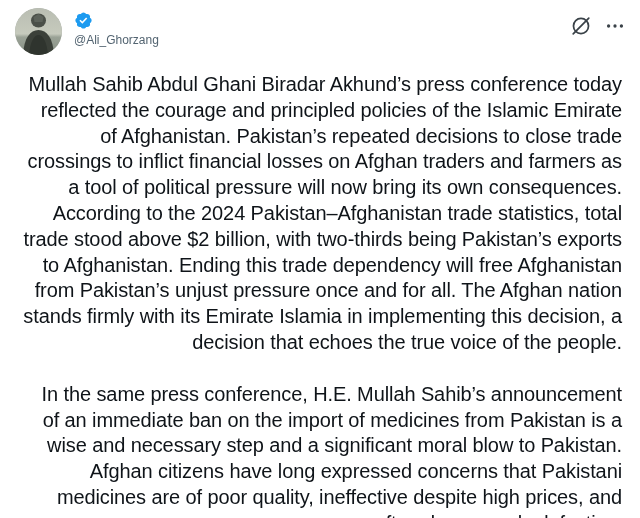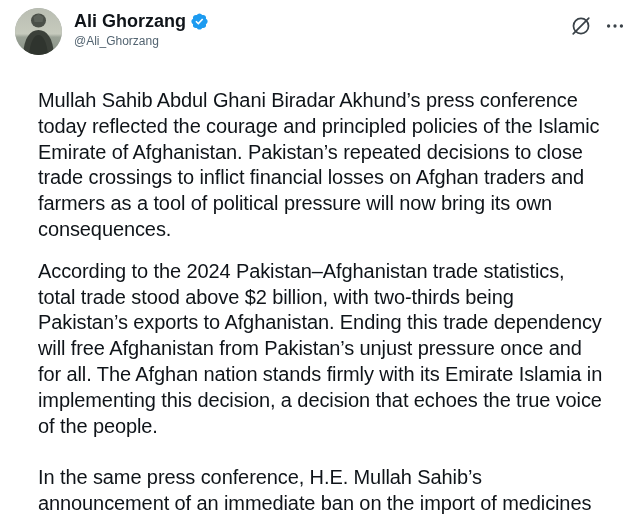--- a/index.html
+++ b/index.html
@@ -74,26 +74,27 @@
     justify-content: center;
     cursor: pointer;
     background: none;
     border: none;
     padding: 0;
   }
   .tweet-body {
     padding: 17px 18px 0 22px;
   }
   .para {
-    margin: 16px;
+    margin: 0;
     font-size: 20px;
     line-height: 25.8px;
     letter-spacing: -0.1px;
     color: #0f1419;
     font-weight: 400;
+    text-align: right;
   }
   .para.gap { margin-top: 26px; }
 </style>
 </head>
 <body>
 
 <div class="tweet-card">
 
   <div class="tweet-header">
 
@@ -115,21 +116,20 @@
           <ellipse cx="23.5" cy="12.5" rx="7.5" ry="7" fill="#4a4f48"></ellipse>
           <path d="M23.5 6 l5 3 -1 5 -8 0 -1-5 z" fill="#5c625a"></path>
           <path d="M8 47 C9 30 15 22 23.5 22 C32 22 38 30 39 47 Z" fill="#3b4039"></path>
           <path d="M14 47 C15 34 19 27 23.5 27 C28 27 32 34 33 47 Z" fill="#2f342e"></path>
         </g>
       </svg>
     </div>
 
     <div class="user-info">
       <div class="name-row">
-        <span class="display-name">Ali Ghorzang</span>
         <span class="verified-badge">
           <svg width="19" height="19" viewBox="0 0 24 24">
             <path fill="#1d9bf0" d="M22.25 12c0-1.43-.88-2.67-2.19-3.34.46-1.39.2-2.9-.81-3.91s-2.52-1.27-3.91-.81c-.66-1.31-1.91-2.19-3.34-2.19s-2.67.88-3.33 2.19c-1.4-.46-2.91-.2-3.92.81s-1.26 2.52-.8 3.91c-1.31.67-2.2 1.91-2.2 3.34s.89 2.67 2.2 3.34c-.46 1.39-.21 2.9.8 3.91s2.52 1.26 3.91.81c.67 1.31 1.91 2.19 3.34 2.19s2.68-.88 3.34-2.19c1.39.45 2.9.2 3.91-.81s1.27-2.52.81-3.91c1.31-.67 2.19-1.91 2.19-3.34zm-11.71 4.2L6.8 12.46l1.41-1.42 2.26 2.26 4.8-5.23 1.47 1.36-6.2 6.77z"></path>
           </svg>
         </span>
       </div>
       <div class="handle">@Ali_Ghorzang</div>
     </div>
 
     <div class="header-actions">

